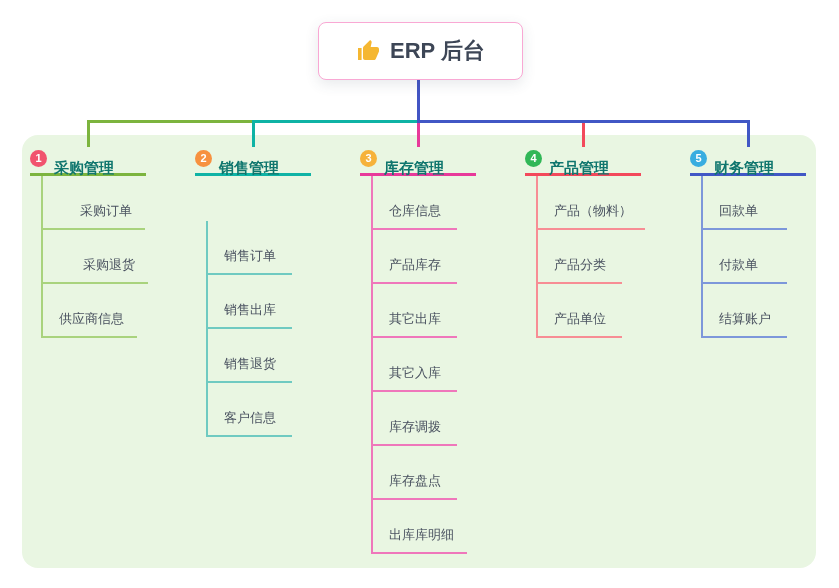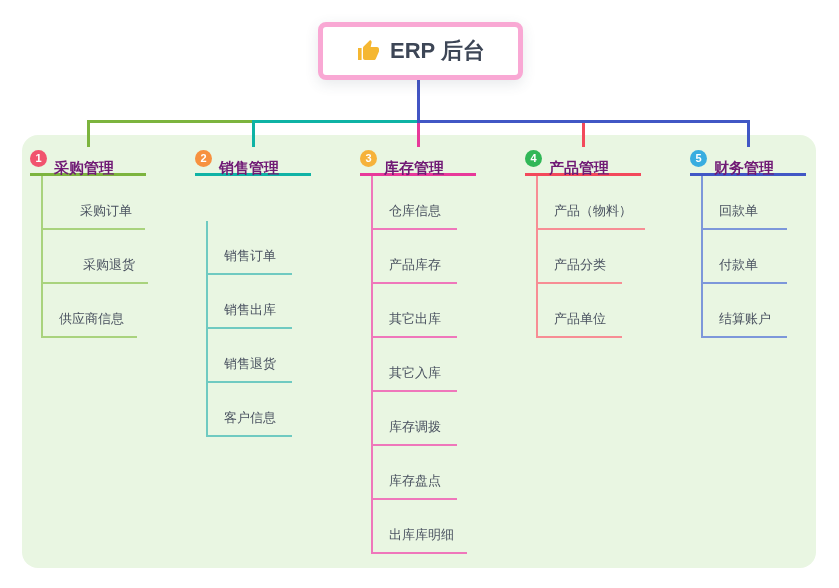--- a/index.html
+++ b/index.html
@@ -23,21 +23,21 @@
     border-radius: 16px;
   }
 
   .root-card {
     position: absolute;
     left: 318px;
     top: 22px;
     width: 205px;
     height: 58px;
     background: #ffffff;
-    border: 5px solid #f9a8d4;
+    border: 1px solid #f9a8d4;
     border-radius: 8px;
     box-shadow: 0 4px 14px rgba(60, 70, 90, 0.12);
     display: flex;
     align-items: center;
     justify-content: center;
     gap: 10px;
     font-size: 22px;
     font-weight: 600;
     color: #3d4656;
     z-index: 3;
@@ -68,21 +68,21 @@
     border-radius: 50%;
     color: #ffffff;
     font-size: 11px;
     font-weight: 700;
     flex: 0 0 auto;
   }
 
   .branch-title {
     font-size: 15px;
     font-weight: 600;
-    color: #701a75;
+    color: #0f766e;
     white-space: nowrap;
     margin-top: 20px;
   }
 
   .branch-items {
     margin-left: 11px;
     width: max-content;
     border-left: 2px solid #ccc;
   }
 

